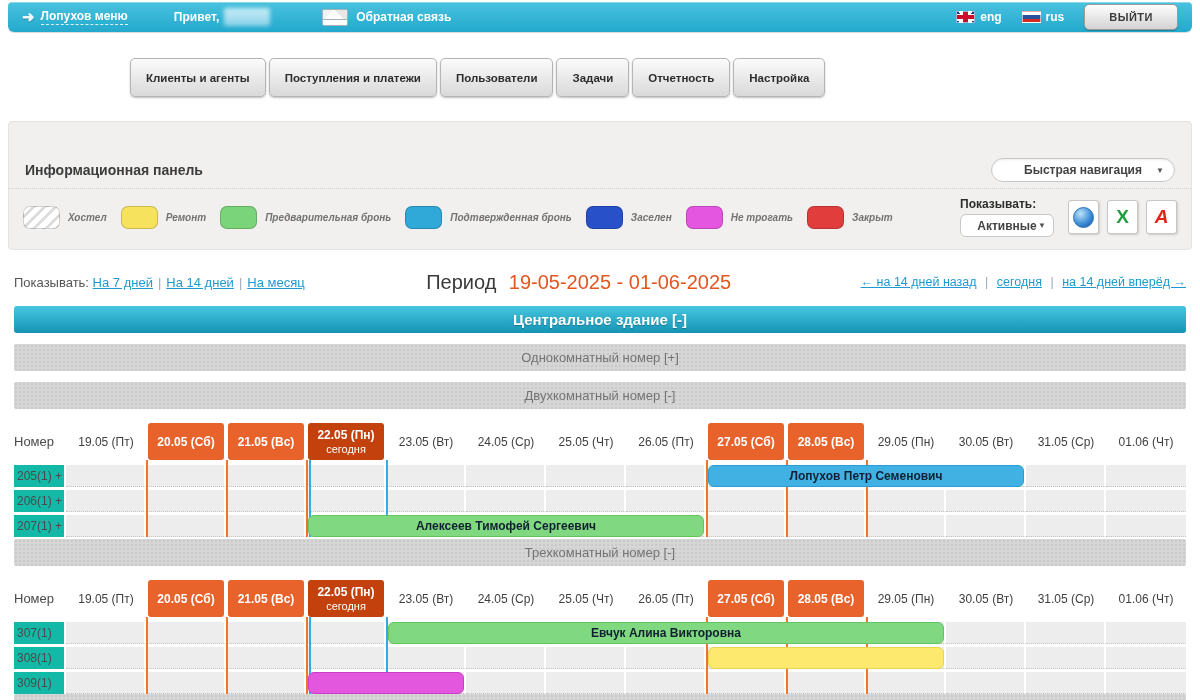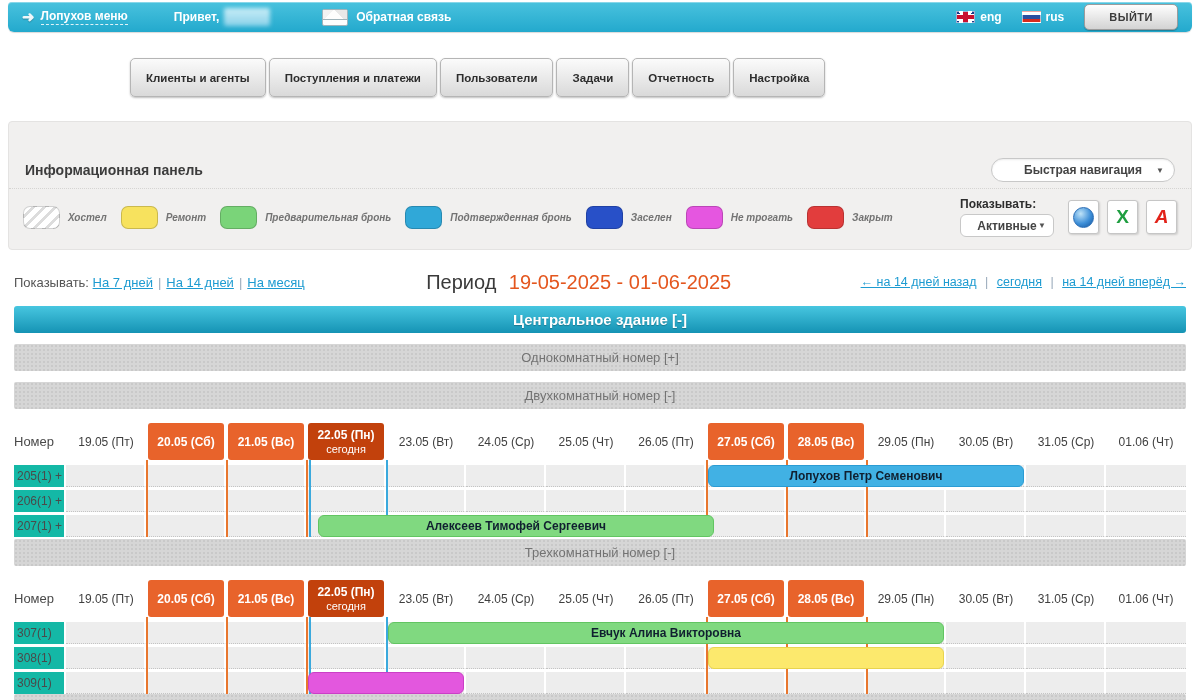--- a/index.html
+++ b/index.html
@@ -333,21 +333,21 @@
       </div>
       <div class="vline orange" style="left: 132px;"></div>
       <div class="vline orange" style="left: 212px;"></div>
       <div class="vline orange" style="left: 292px;"></div>
       <div class="vline orange" style="left: 692px;"></div>
       <div class="vline orange" style="left: 772px;"></div>
       <div class="vline orange" style="left: 852px;"></div>
       <div class="vline blue" style="left: 295px;"></div>
       <div class="vline blue" style="left: 372px;"></div>
       <div class="bar" style="left: 694px; width: 316px; top: 0px; background: rgb(65, 177, 228); border: 1px solid rgb(43, 156, 212);">Лопухов Петр Семенович</div>
-      <div class="bar" style="left: 304px; width: 396px; top: 50px; background: rgb(128, 217, 128); border: 1px solid rgb(98, 197, 98);">Алексеев Тимофей Сергеевич</div>
+      <div class="bar" style="left: 294px; width: 396px; top: 50px; background: rgb(128, 217, 128); border: 1px solid rgb(98, 197, 98);">Алексеев Тимофей Сергеевич</div>
     </div>
   </div>
 <div class="cat-bar tight">Трехкомнатный номер [-]</div>
 <div class="grid" id="grid-1">
     <div class="grid-head">
       <div class="room-head">Номер</div>
       <div class="day-cell normal">19.05 (Пт)</div>
       <div class="day-cell weekend">
         <div class="inner">
           <span>20.05 (Сб)</span>

